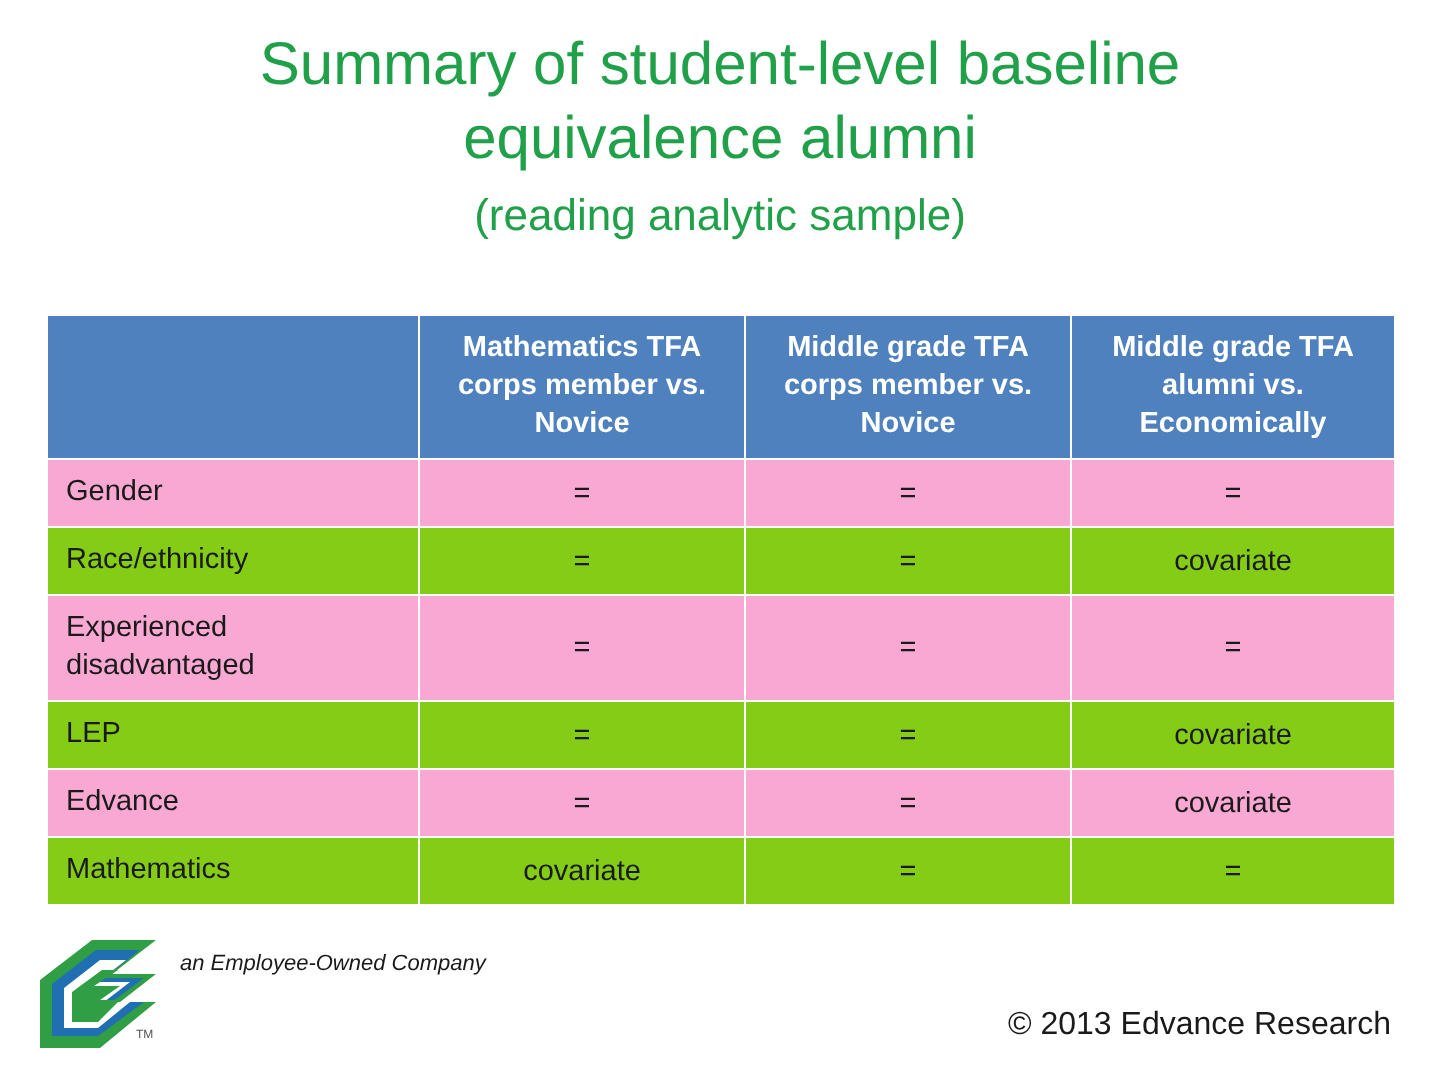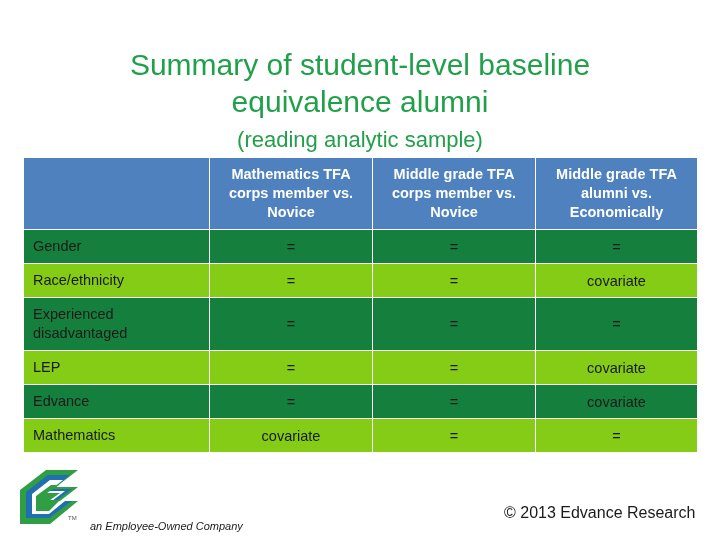--- a/index.html
+++ b/index.html
@@ -18,21 +18,20 @@
     position: relative;
     width: 720px;
     height: 540px;
   }
   .title-block {
     position: absolute;
     top: 14px;
     left: 30px;
     width: 660px;
     text-align: center;
-    margin-top: 32px;
   }
   .title-line {
     color: #21A04A;
     font-size: 30px;
     line-height: 37px;
     font-weight: normal;
   }
   .subtitle-line {
     color: #21A04A;
     font-size: 22px;
@@ -75,34 +74,34 @@
   tbody td.rowlabel {
     text-align: left;
     padding: 7px 0 7px 9px;
     line-height: 19px;
   }
   tbody td.val {
     text-align: center;
     padding: 7px 4px;
   }
   tbody tr.light td {
-    background: #15803d;
+    background: #f9a8d4;
   }
   tbody tr.dark td {
     background: #84cc16;
   }
   .col1 { width: 186px; }
   .col2 { width: 163px; }
   .col3 { width: 163px; }
   .col4 { width: 162px; }
 
   .footer-note {
     position: absolute;
     left: 90px;
-    top: 520px;
+    top: 476px;
     font-size: 11px;
     font-style: italic;
     color: #1a1a1a;
     font-family: "Liberation Sans", sans-serif;
   }
   .copyright {
     position: absolute;
     left: 504px;
     top: 504px;
     font-size: 16px;

